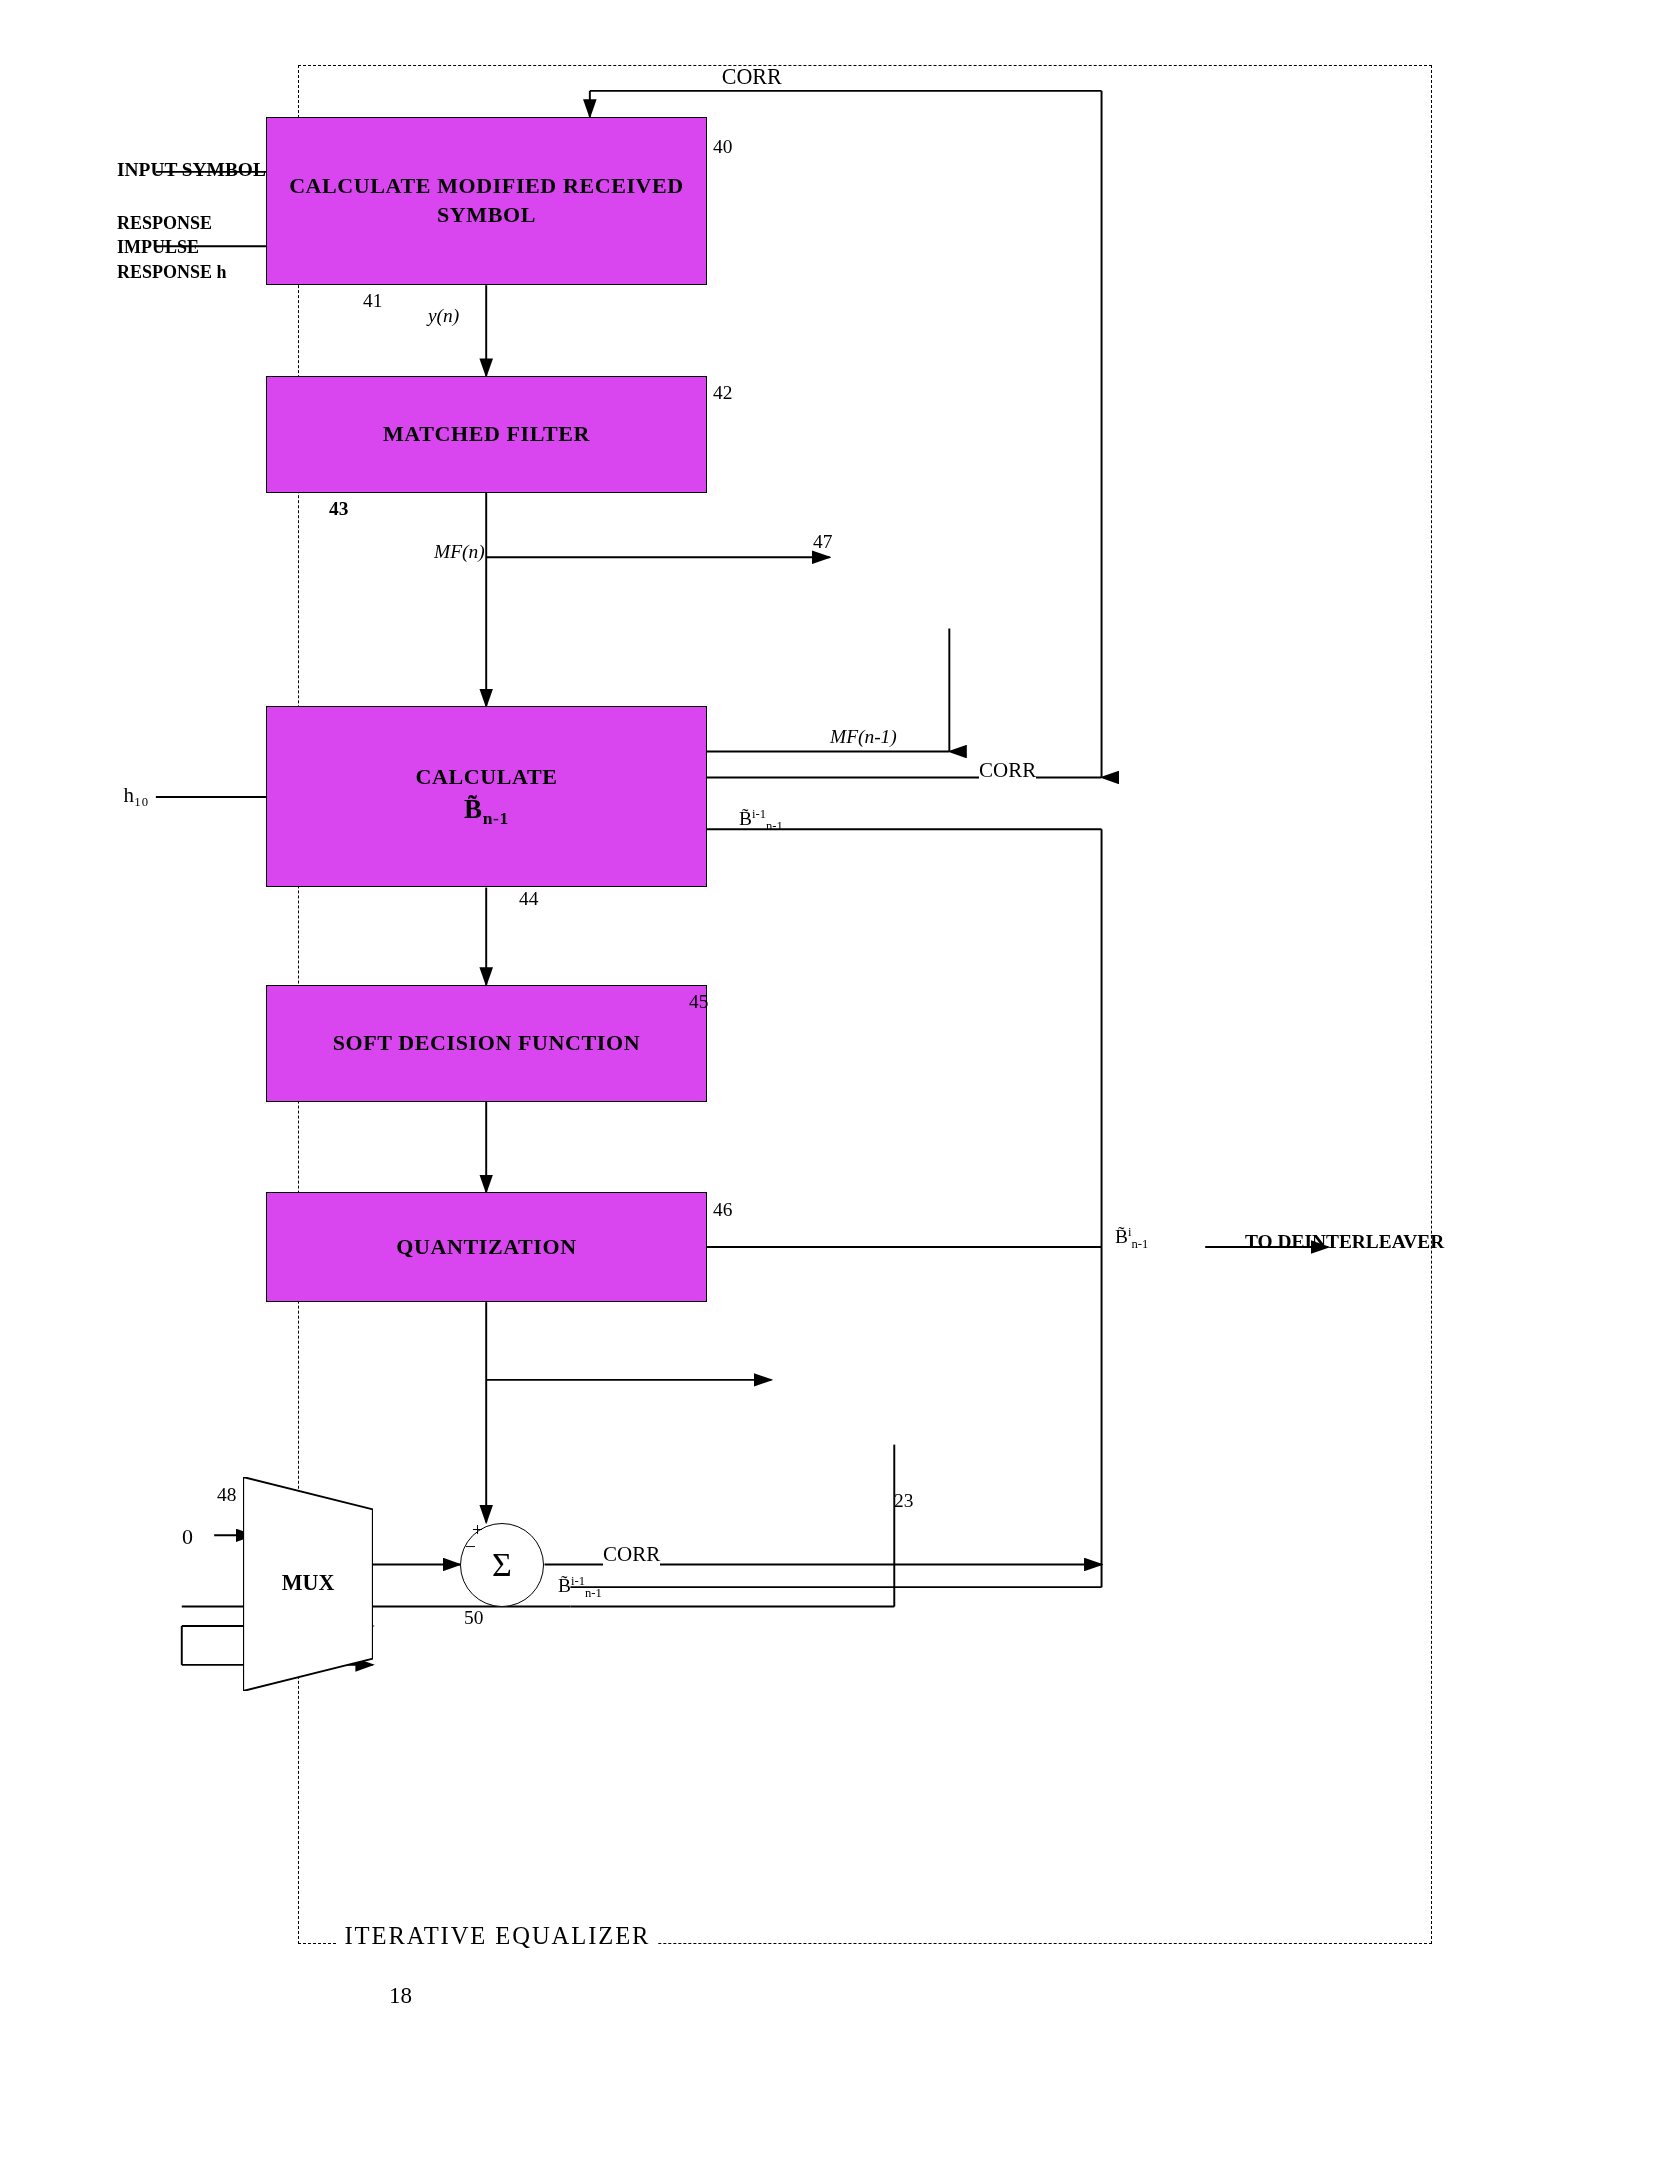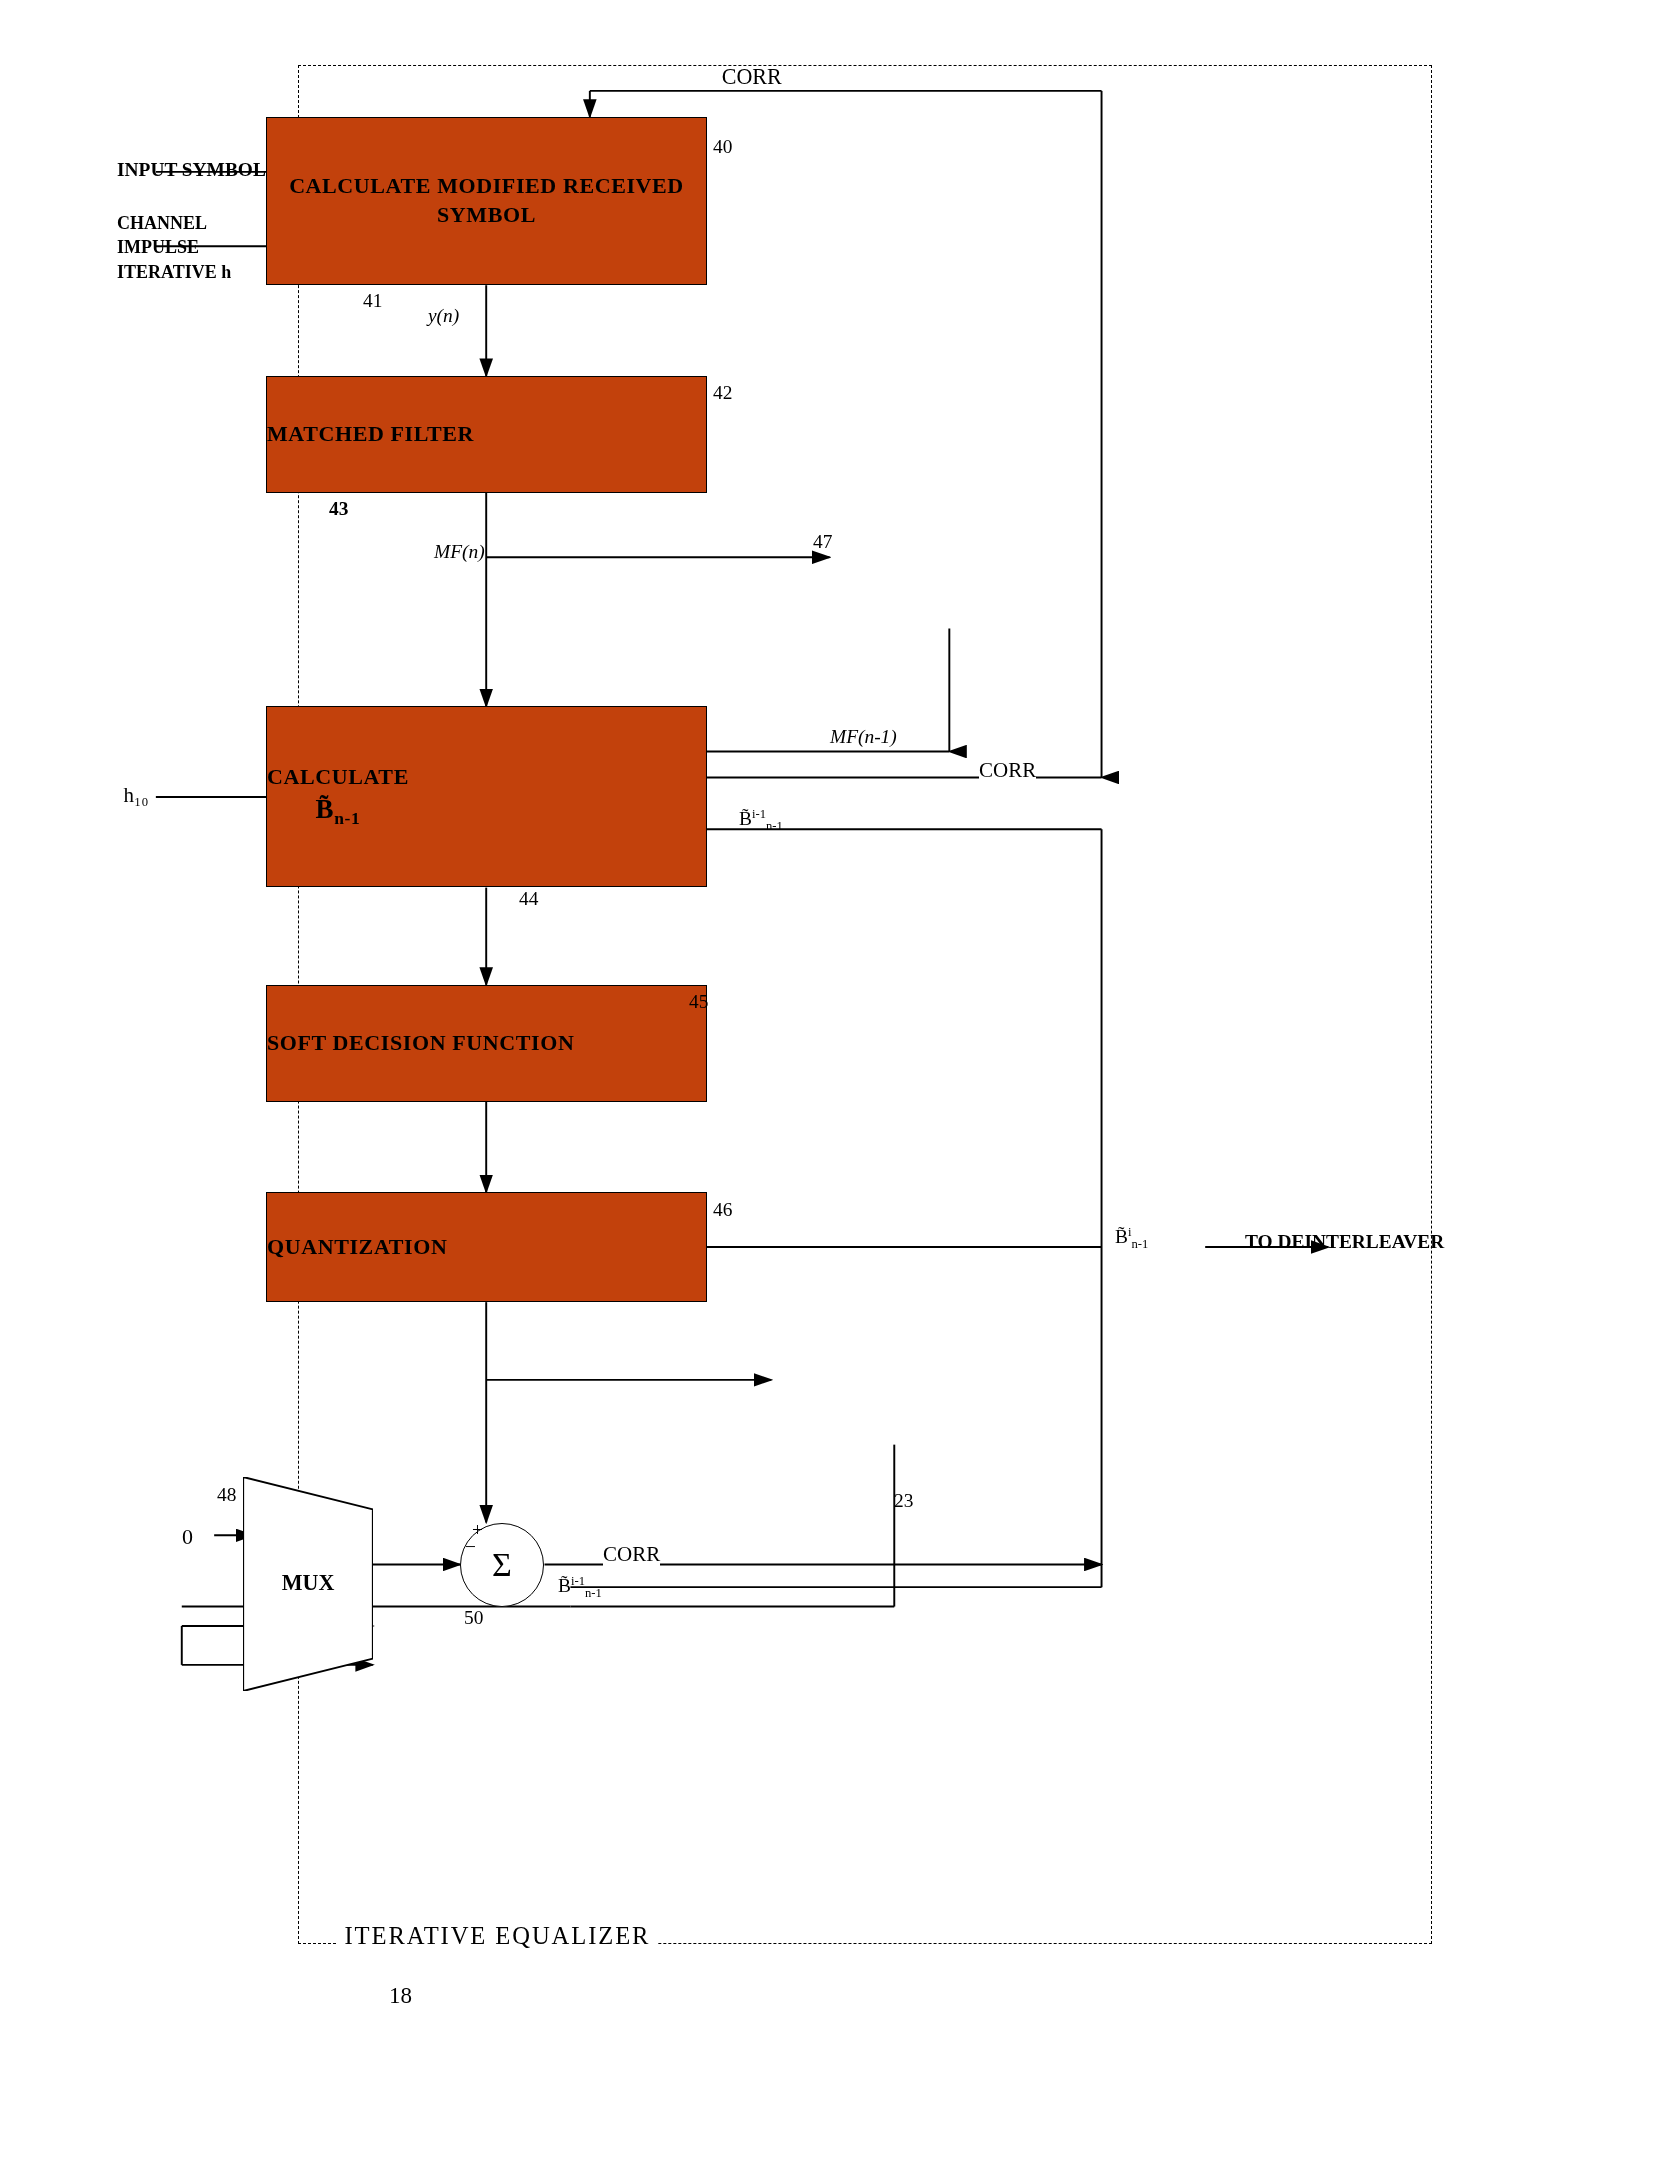--- a/index.html
+++ b/index.html
@@ -38,24 +38,24 @@
       font-weight: normal;
       letter-spacing: 1.9px;
       background: #fff;
       padding: 0 6.5px;
     }
 
     
     .block {
       position: absolute;
       border: 1.9px solid #000;
-      background: #c2410c;
+      background: #d946ef;
       display: flex;
       align-items: center;
-      justify-content: flex-start;
+      justify-content: center;
       text-align: center;
       font-size: 22px;
       font-weight: bold;
       letter-spacing: 0.6px;
       line-height: 1.3;
     }
 
     
     .block-40 {
       top: 65px;
@@ -289,21 +289,21 @@
     <span style="font-size:34px; font-family: serif;">Σ</span>
   </div>
 
   <div class="num-label" style="top:1555px; left:347px;">50</div>
 
   <div style="position:absolute; top:104px; left:0px;">
     <div style="font-size:19.4px; font-weight:bold; line-height:1.4;">INPUT SYMBOL</div>
   </div>
 
   <div style="position:absolute; top:159px; left:0px; width:155px;">
-    <div style="font-size:18px; font-weight:bold; line-height:1.35;">CHANNEL IMPULSE ITERATIVE h</div>
+    <div style="font-size:18px; font-weight:bold; line-height:1.35;">RESPONSE IMPULSE RESPONSE h</div>
   </div>
 
   <div style="position:absolute; top:731px; left:6.5px;">
     <span style="font-size:21px; font-family: 'Times New Roman', serif;">h₁₀</span>
   </div>
 
   <div class="label" style="top:238px; left:246px; font-size:19.4px;">
     <span>41</span>
   </div>
   <div class="label" style="top:253px; left:311px; font-size:19.4px; font-style:italic;">

